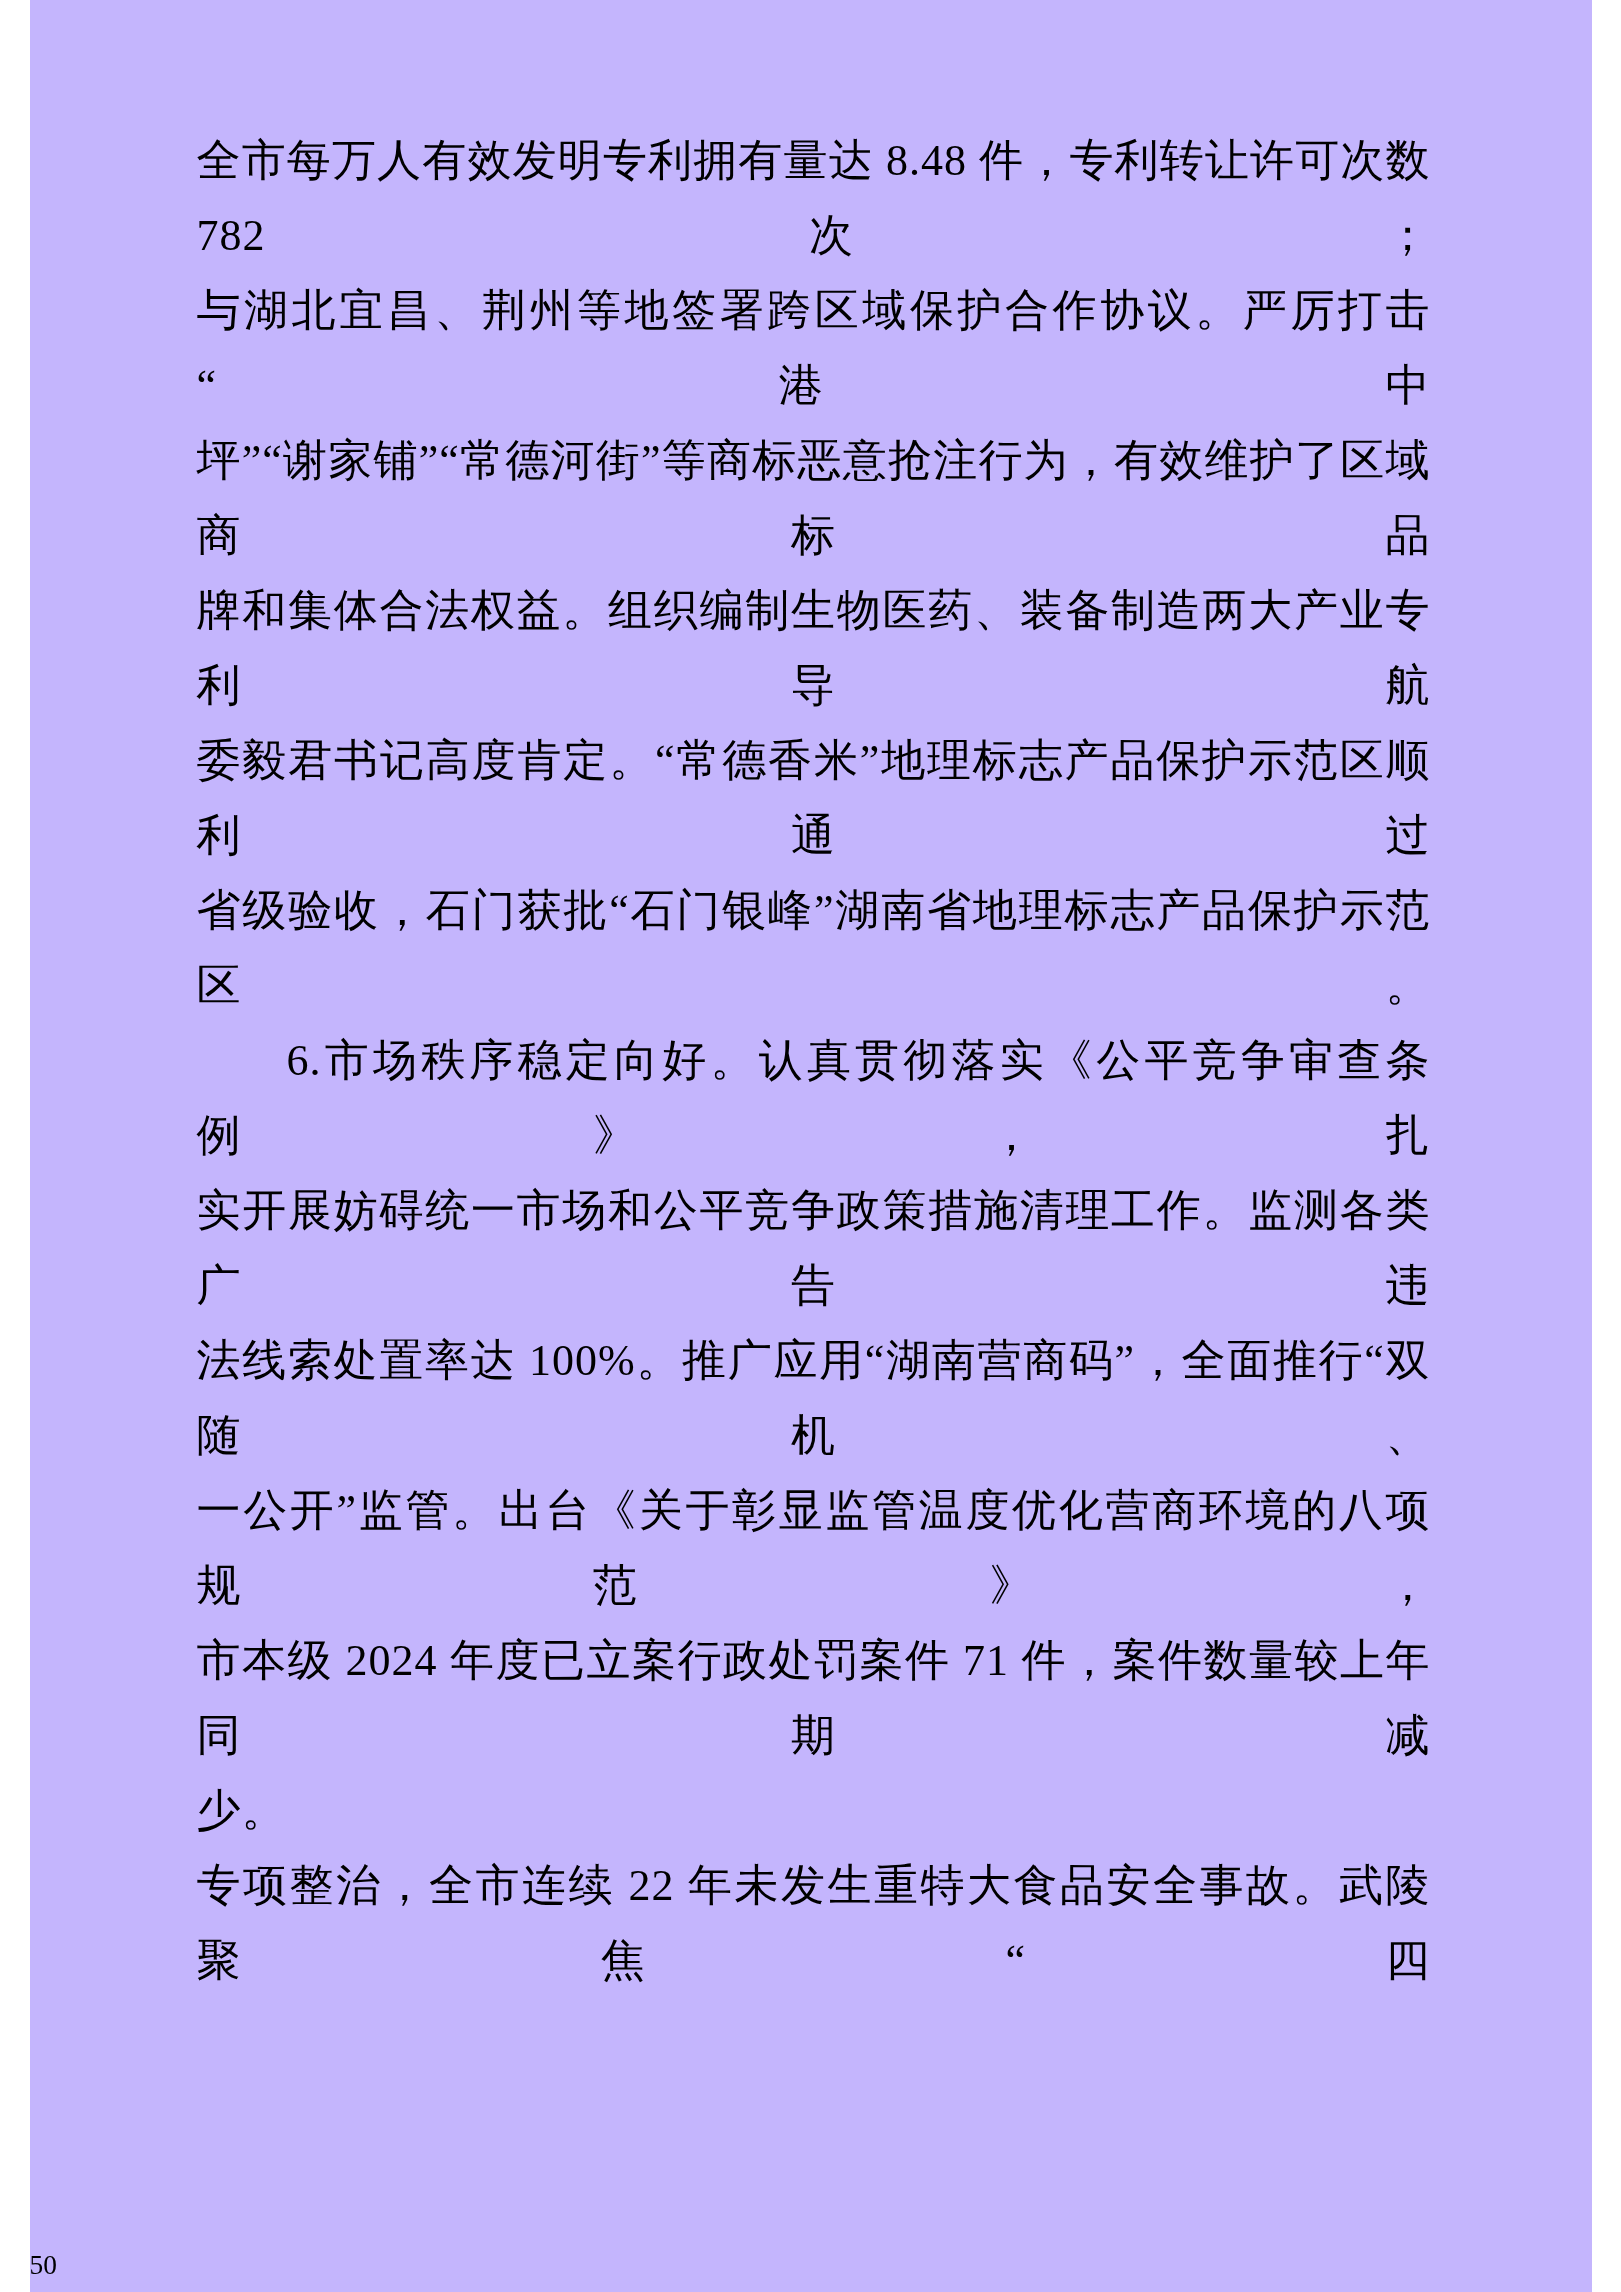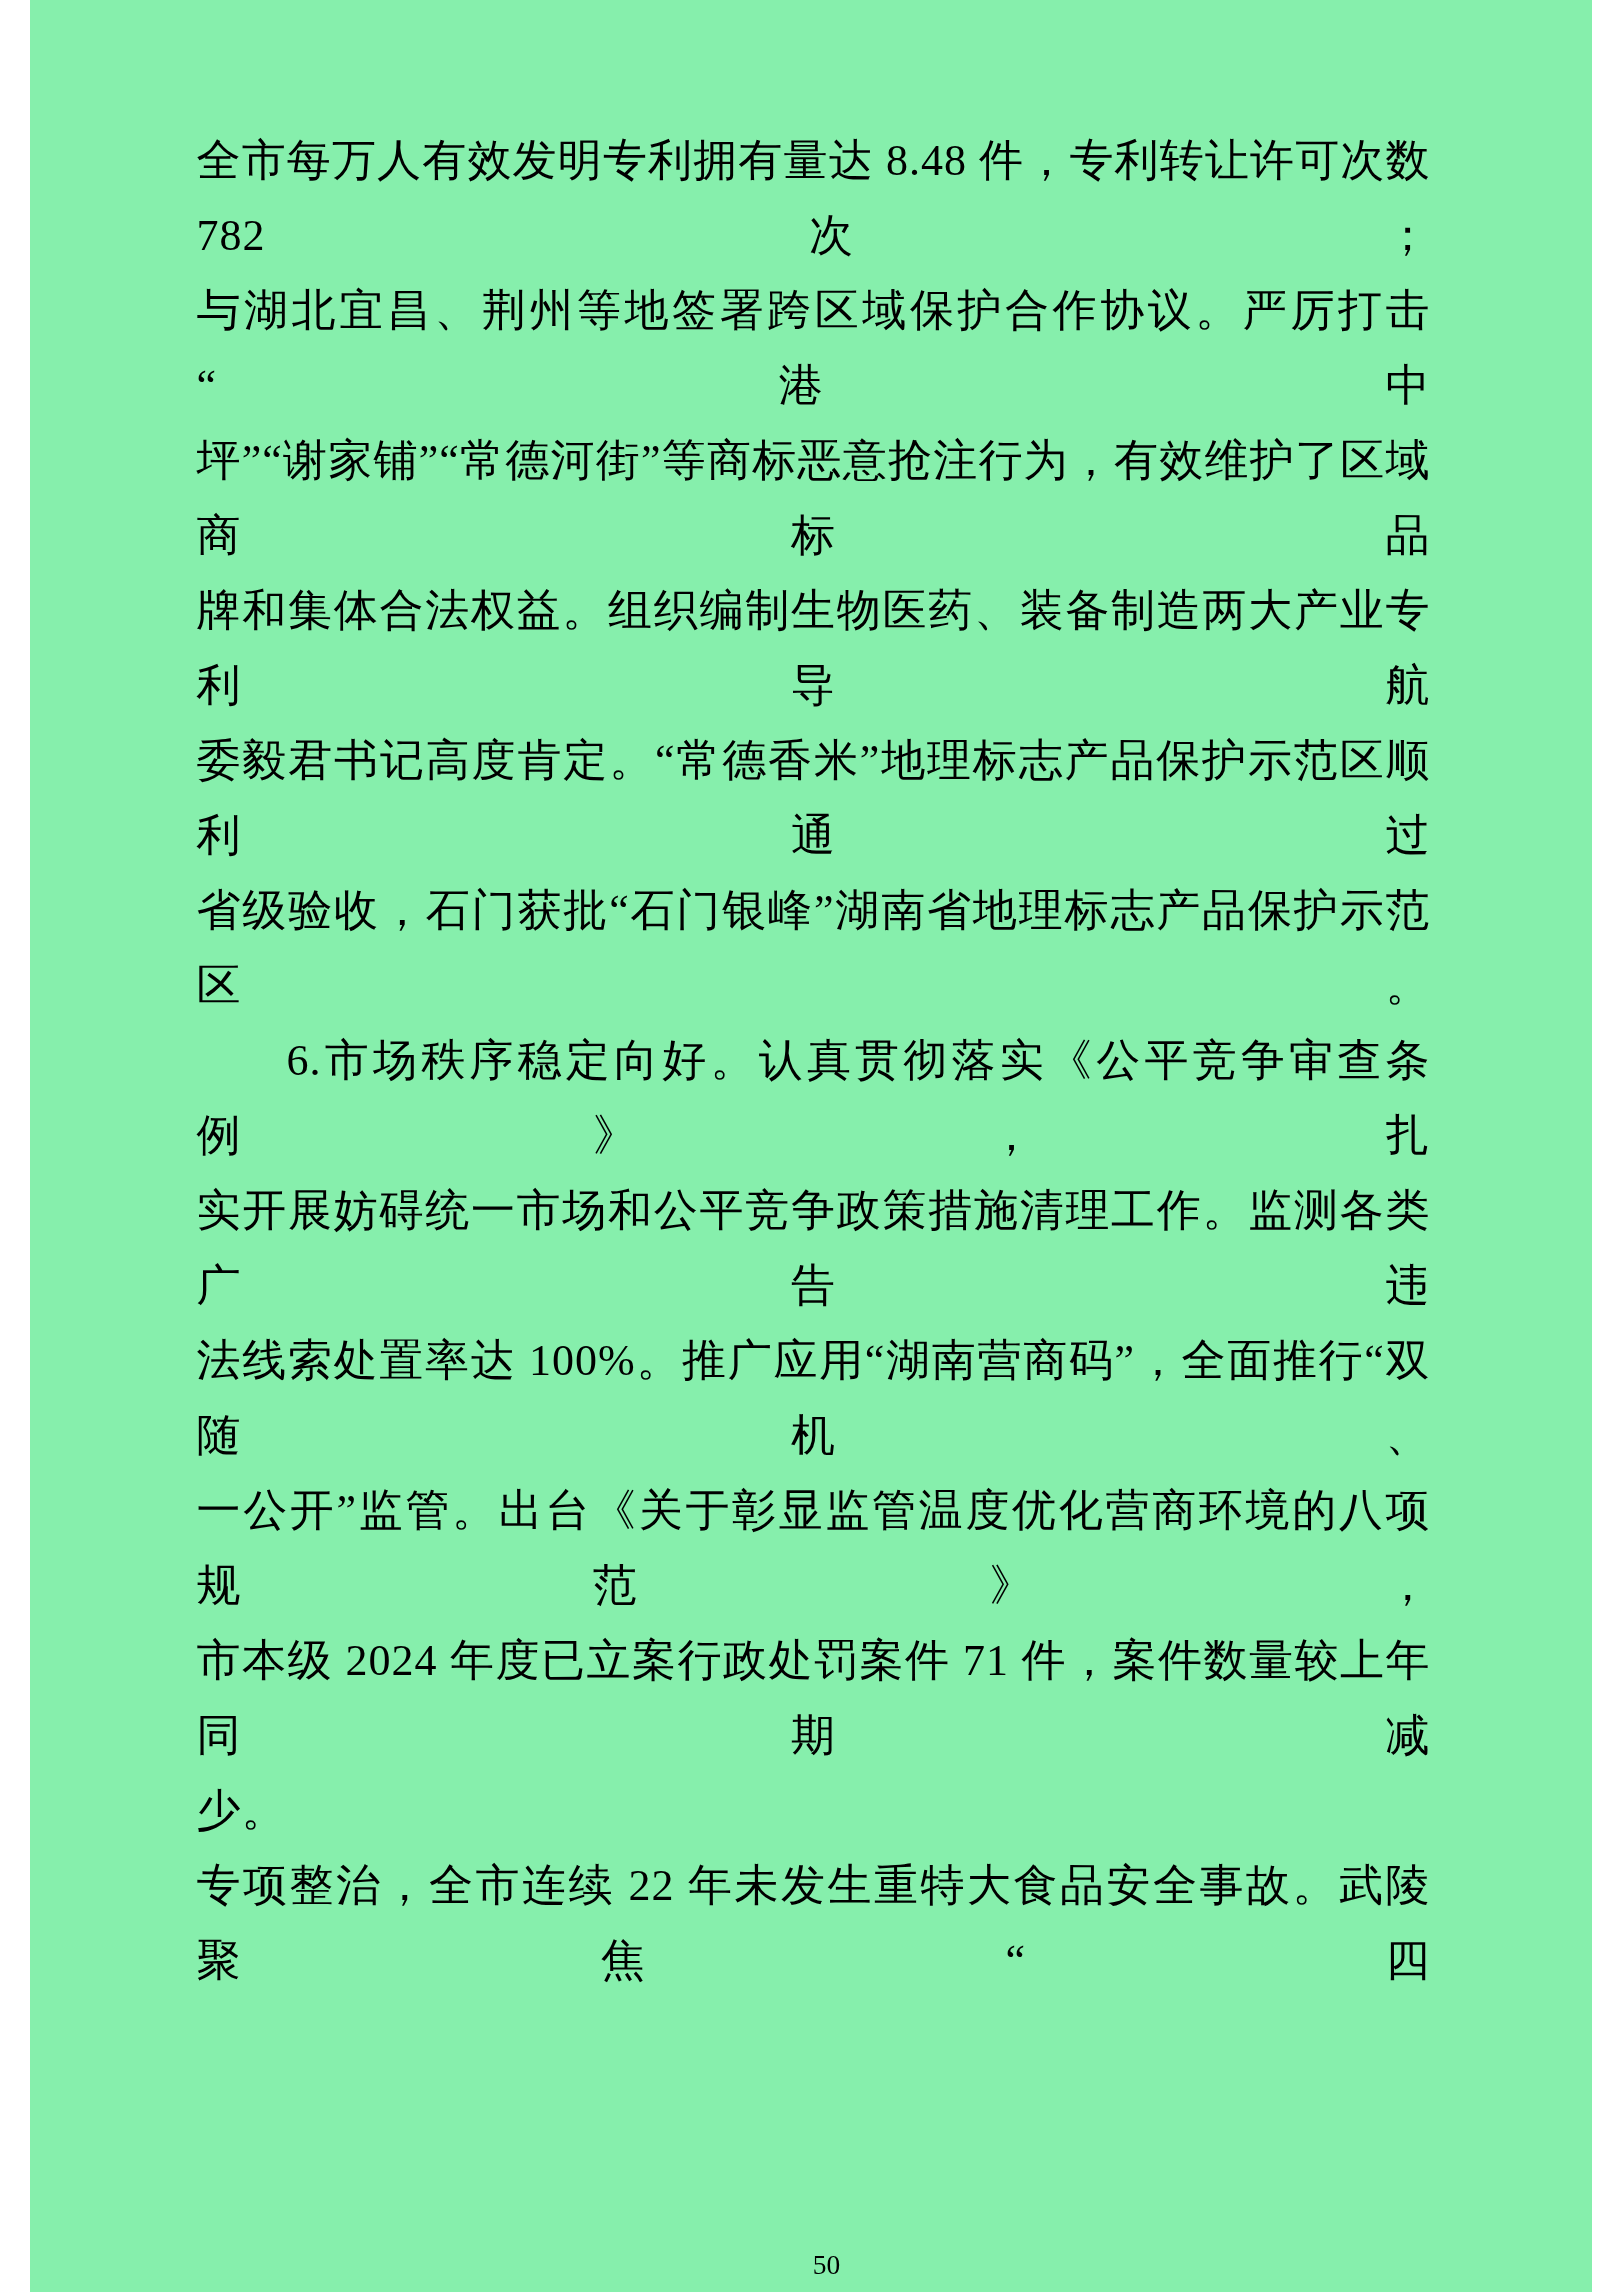--- a/index.html
+++ b/index.html
@@ -5,21 +5,21 @@
   html, body {
     margin: 0;
     padding: 0;
     background: #ffffff;
   }
   .page {
     position: relative;
     width: 1562px;
     height: 2293px;
     margin: 0 auto;
-    background: #86efac;
+    background: #c4b5fd;
     box-sizing: border-box;
     padding: 123px 161px 0 167px;
     font-family: "Liberation Serif", "DejaVu Serif", serif;
     color: #000000;
     overflow: hidden;
   }
   .doc-body {
     width: 100%;
   }
   .line {
@@ -34,26 +34,24 @@
     text-align-last: justify;
   }
   .line.indent {
     text-indent: 90px;
   }
   .page-number {
     position: absolute;
     left: 0;
     right: 0;
     bottom: 11.8px;
-    text-align: center;
     font-size: 27.4px;
     line-height: 31px;
     font-family: "Liberation Serif", "DejaVu Serif", serif;
     color: #000000;
-    margin-left: 32px;
   }
 </style>
 </head>
 <body>
 
 <div class="page">
   <div class="doc-body" id="doc-body">
       <div class="line fill">全市每万人有效发明专利拥有量达 8.48 件，专利转让许可次数 782 次；</div>
       <div class="line fill">与湖北宜昌、荆州等地签署跨区域保护合作协议。严厉打击“港中</div>
       <div class="line fill">坪”“谢家铺”“常德河街”等商标恶意抢注行为，有效维护了区域商标品</div>

